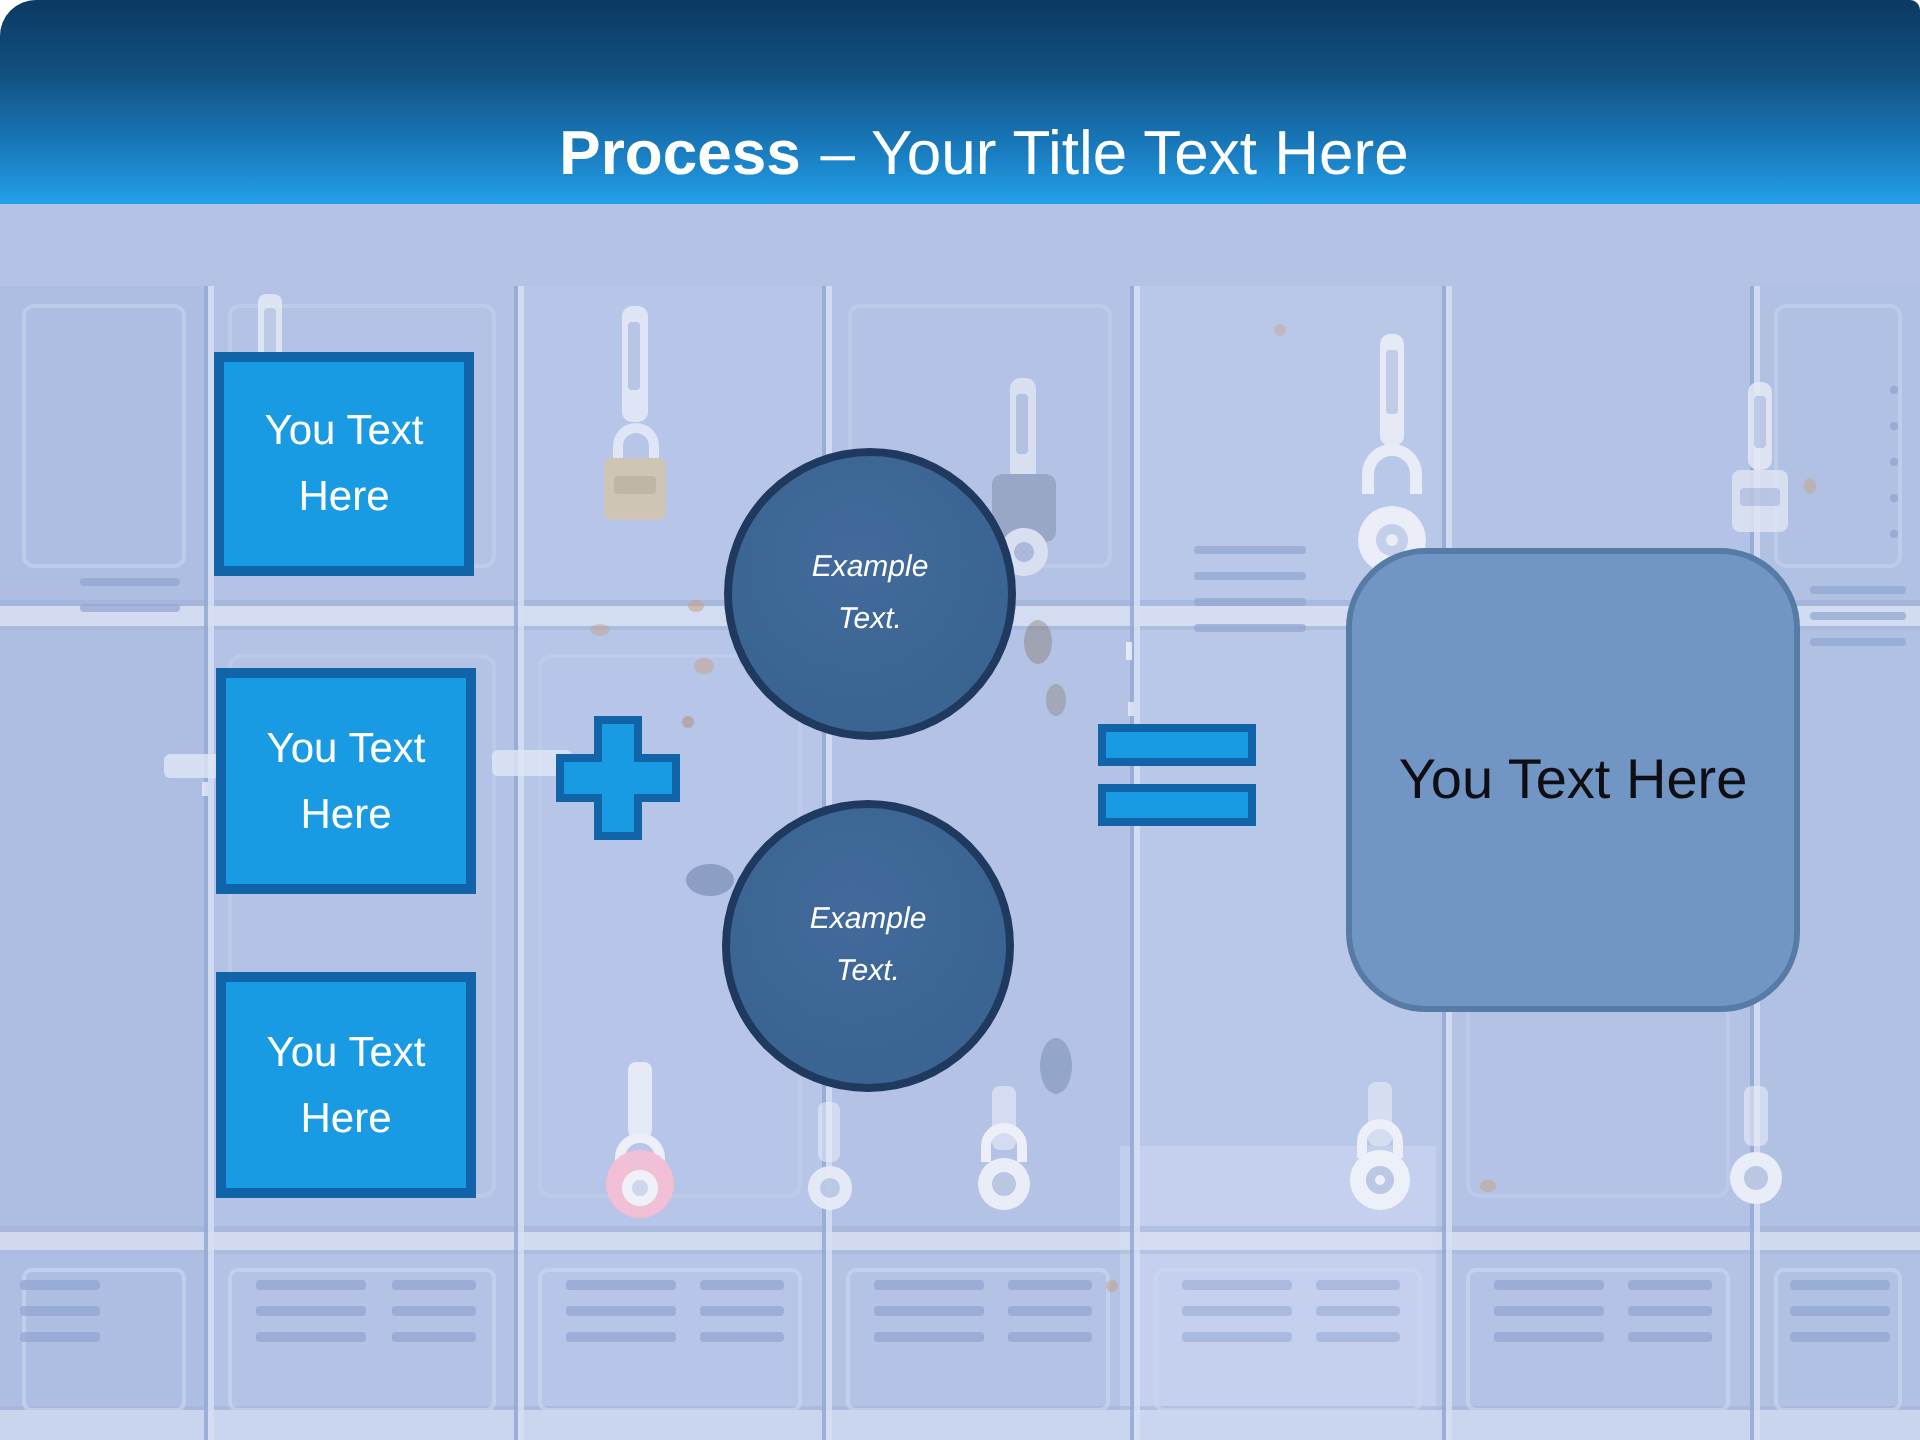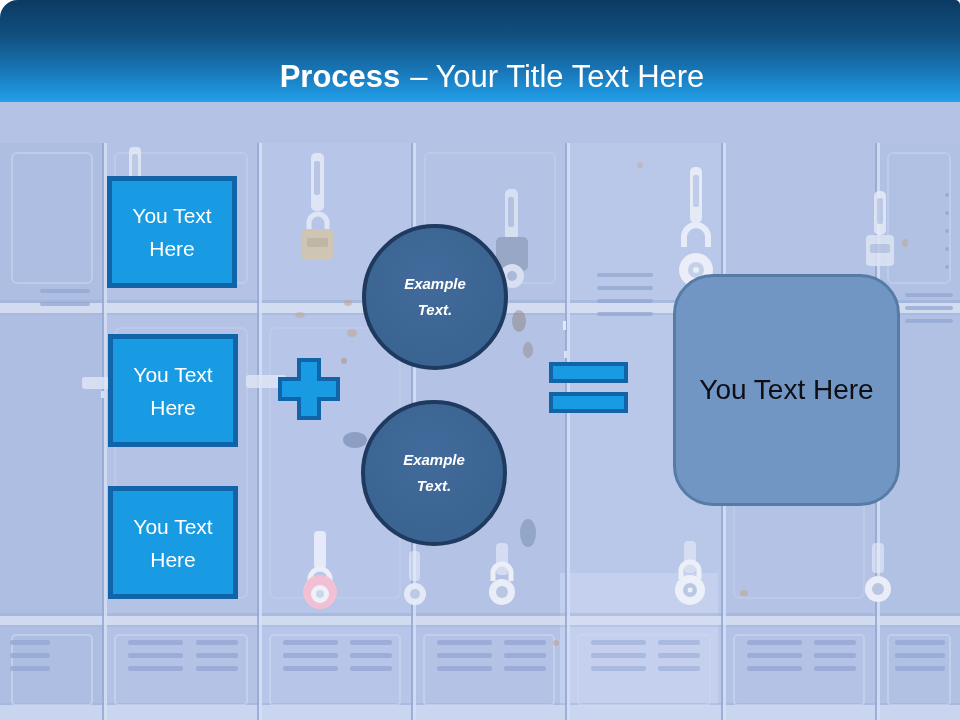--- a/index.html
+++ b/index.html
@@ -36,21 +36,21 @@
   .plus-wrap{left:278px;top:358px;width:62px;height:62px;}
   .equals-wrap{left:549px;top:362px;width:79px;height:51px;display:flex;flex-direction:column;justify-content:space-between;position:absolute;}
   .equals-bar{
     box-sizing:border-box;width:79px;height:21px;
     background:var(--accent-fill);border:4px solid var(--accent-border);
   }
   .circle{
     width:146px;height:146px;border-radius:50%;
     background:radial-gradient(circle at 45% 38%, #426b9c 0%, var(--circle-fill) 65%);
     border:4px solid var(--circle-border);
-    color:#ffffff;font-size:15px;font-weight:bold;font-style:italic;
+    color:#ffffff;font-size:15px;font-weight:normal;font-style:italic;
     line-height:26px;padding:0 28px;
   }
   .circle1{left:362px;top:224px;}
   .circle2{left:361px;top:400px;}
   .result{
     left:673px;top:274px;width:227px;height:232px;border-radius:40px;
     background:var(--result-fill);border:3px solid var(--result-border);
     color:var(--result-text);font-size:28px;line-height:34px;padding:0 14px;
     white-space:nowrap;
   }

